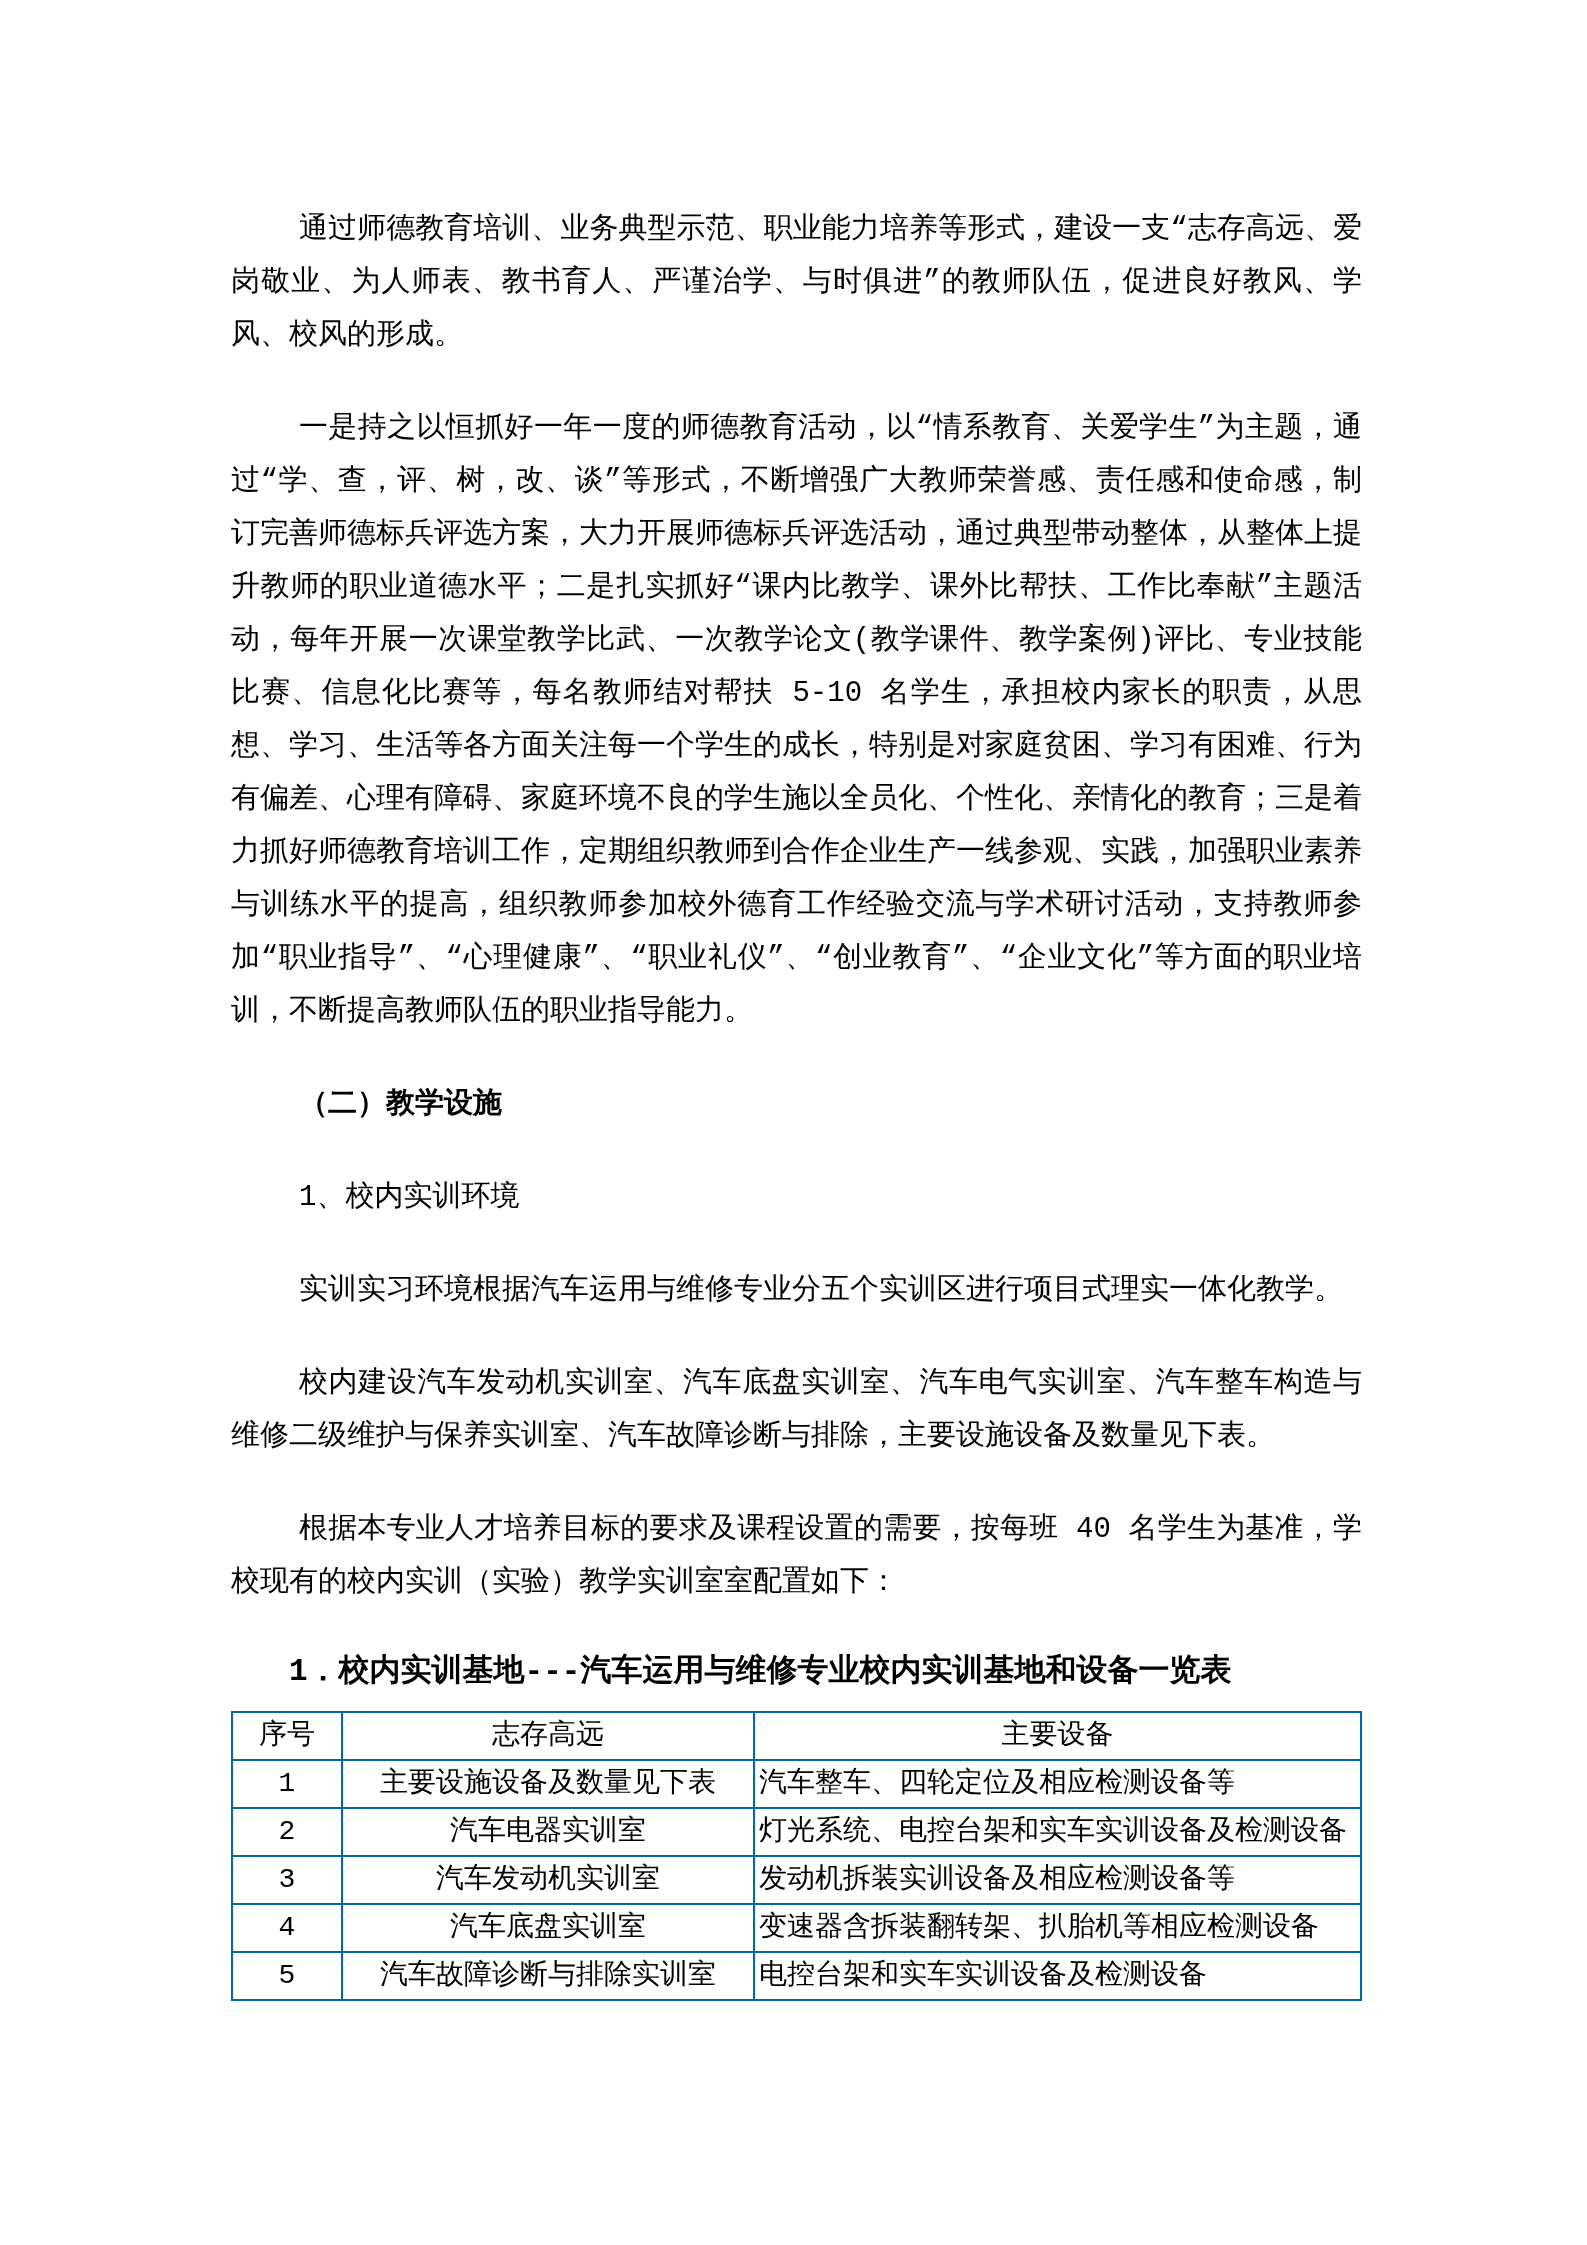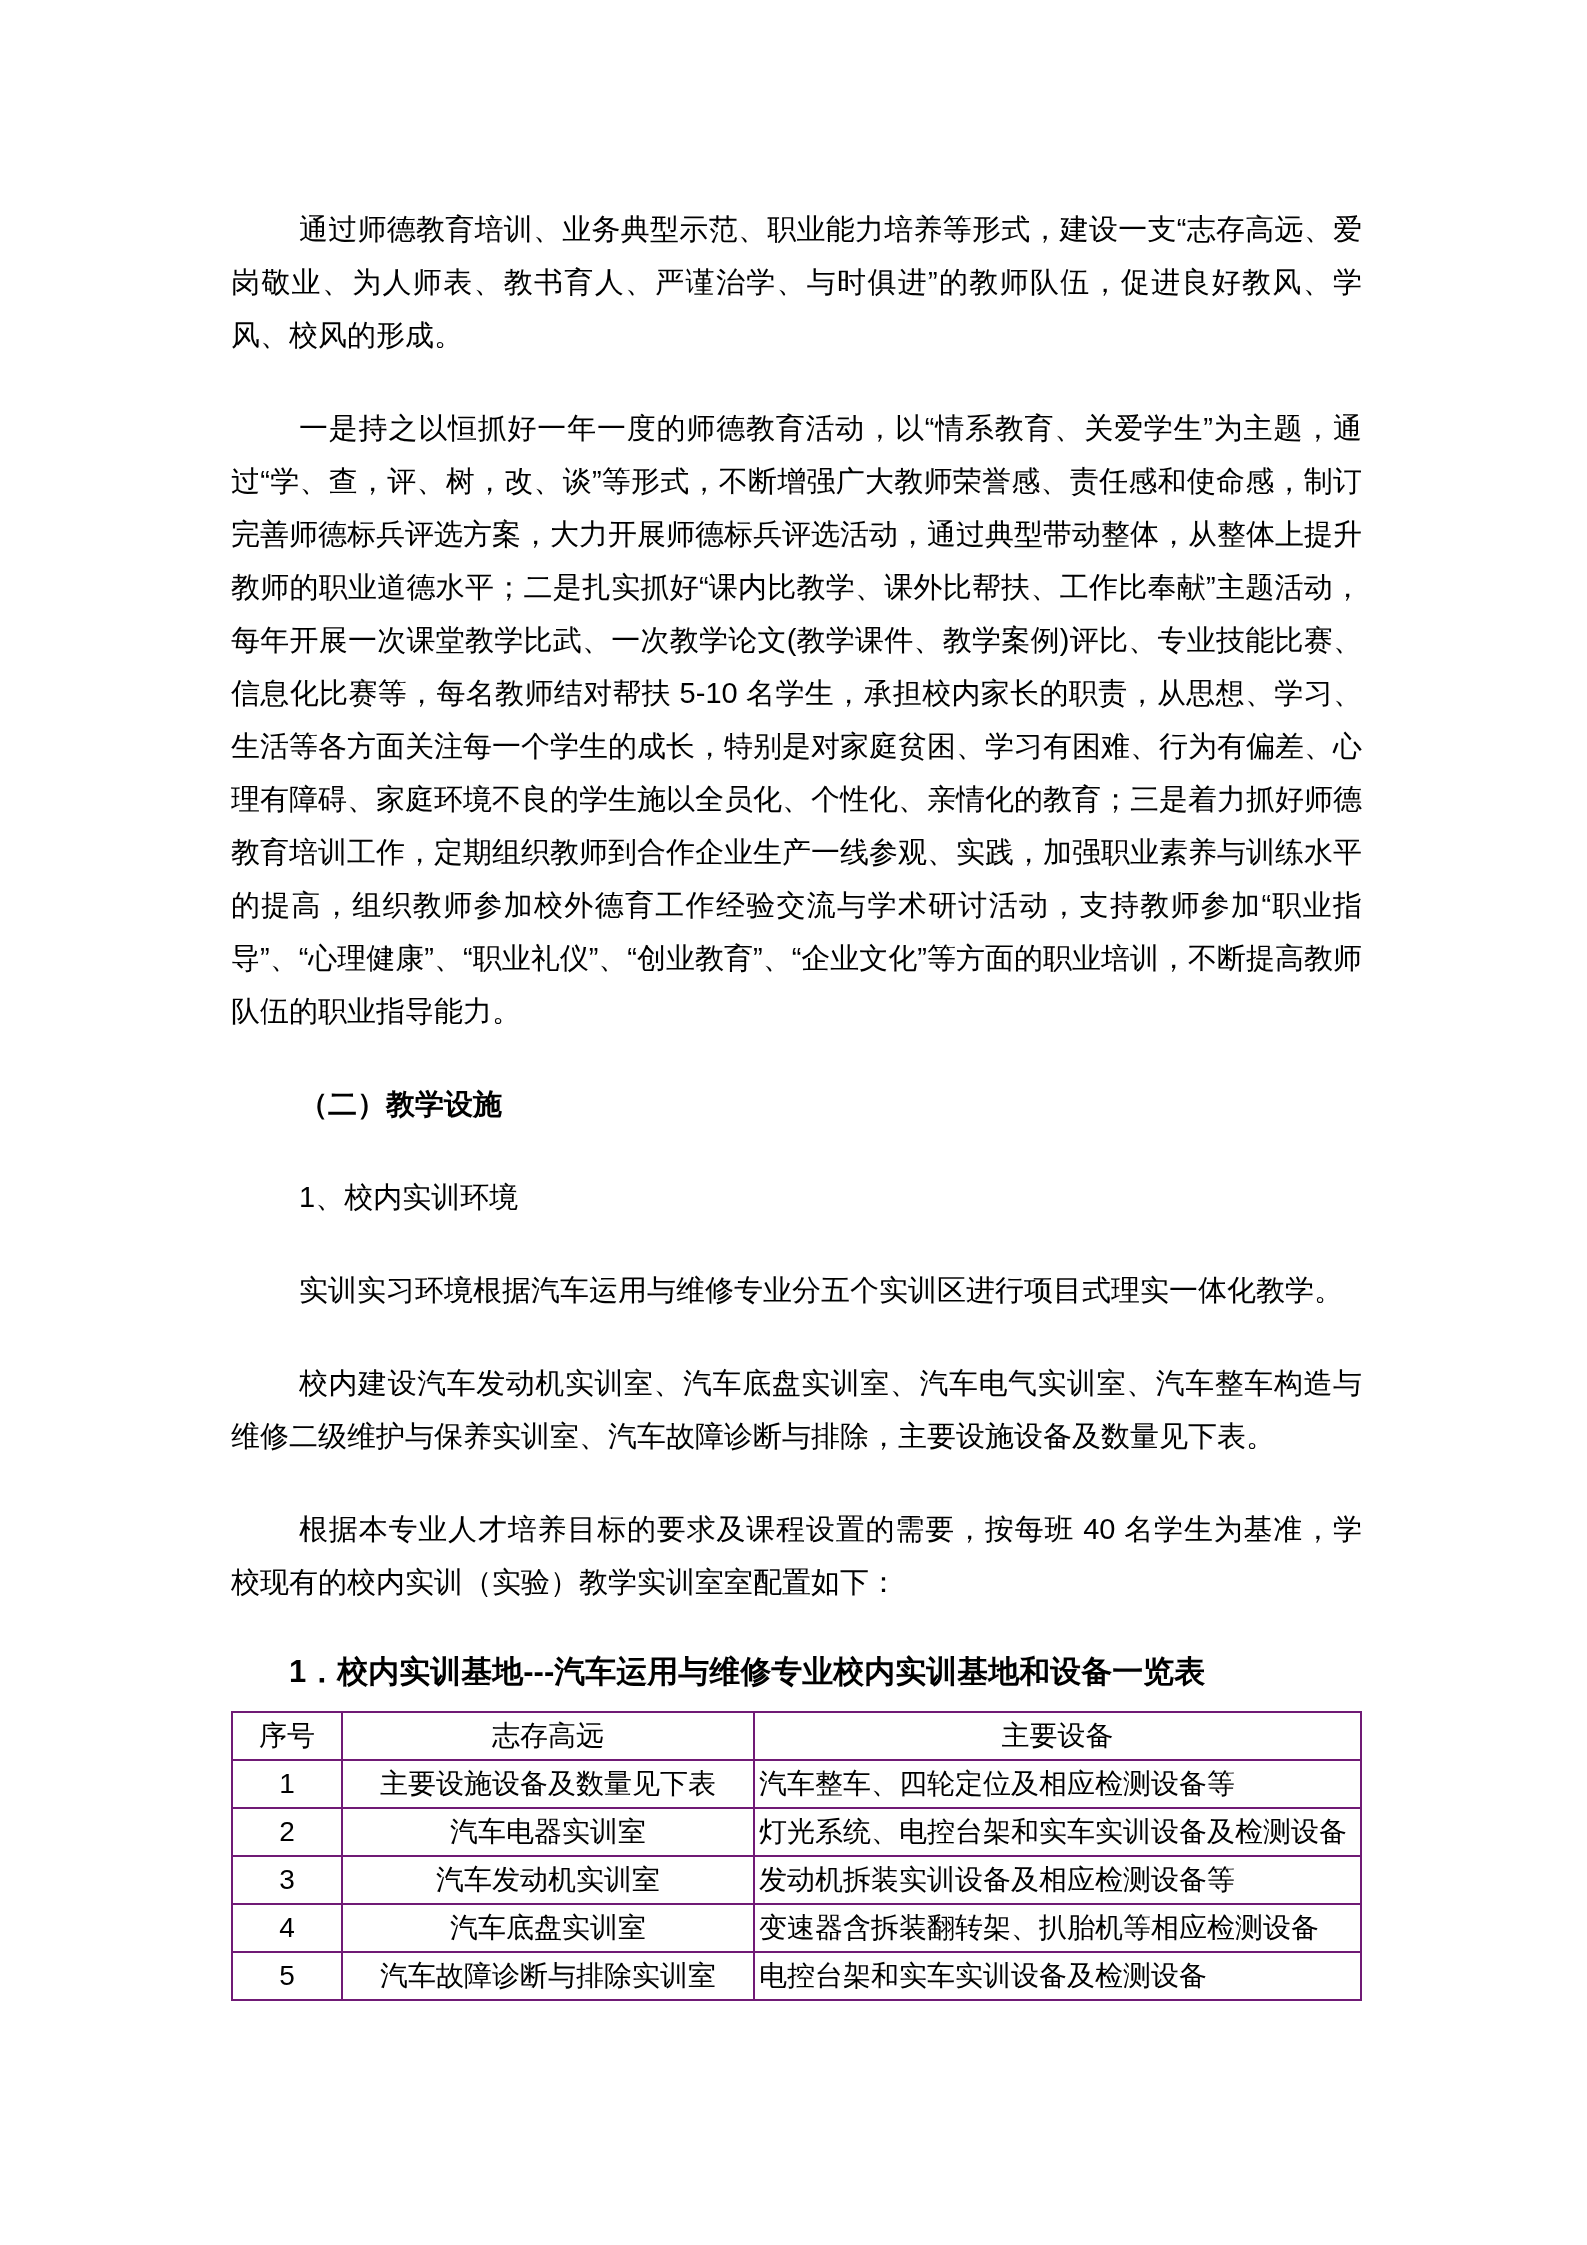--- a/index.html
+++ b/index.html
@@ -8,21 +8,21 @@
     background: #ffffff;
   }
   .page {
     position: relative;
     box-sizing: border-box;
     width: 1587px;
     height: 2245px;
     background: #ffffff;
     padding: 203px 225px 0 231px;
     overflow: hidden;
-    font-family: Liberation Sans, sans-serif;
+    font-family: Liberation Mono, monospace;
     color: #000000;
   }
   .para {
     margin: 0 0 40px 0;
     font-size: 29px;
     line-height: 53px;
     text-align: justify;
     text-justify: inter-ideograph;
     text-indent: 68px;
     word-break: break-all;
@@ -36,21 +36,21 @@
     text-indent: 0;
   }
   table.equip-table {
     width: 100%;
     border-collapse: collapse;
     table-layout: fixed;
   }
   table.equip-table col.c1 { width: 110px; }
   table.equip-table col.c2 { width: 412px; }
   table.equip-table td {
-    border: 2px solid #701a75;
+    border: 2px solid #0369a1;
     height: 46px;
     font-size: 28px;
     line-height: 34px;
     text-align: center;
     vertical-align: middle;
     padding: 0 4px;
     overflow: hidden;
   }
   table.equip-table td.equip {
     text-align: left;

